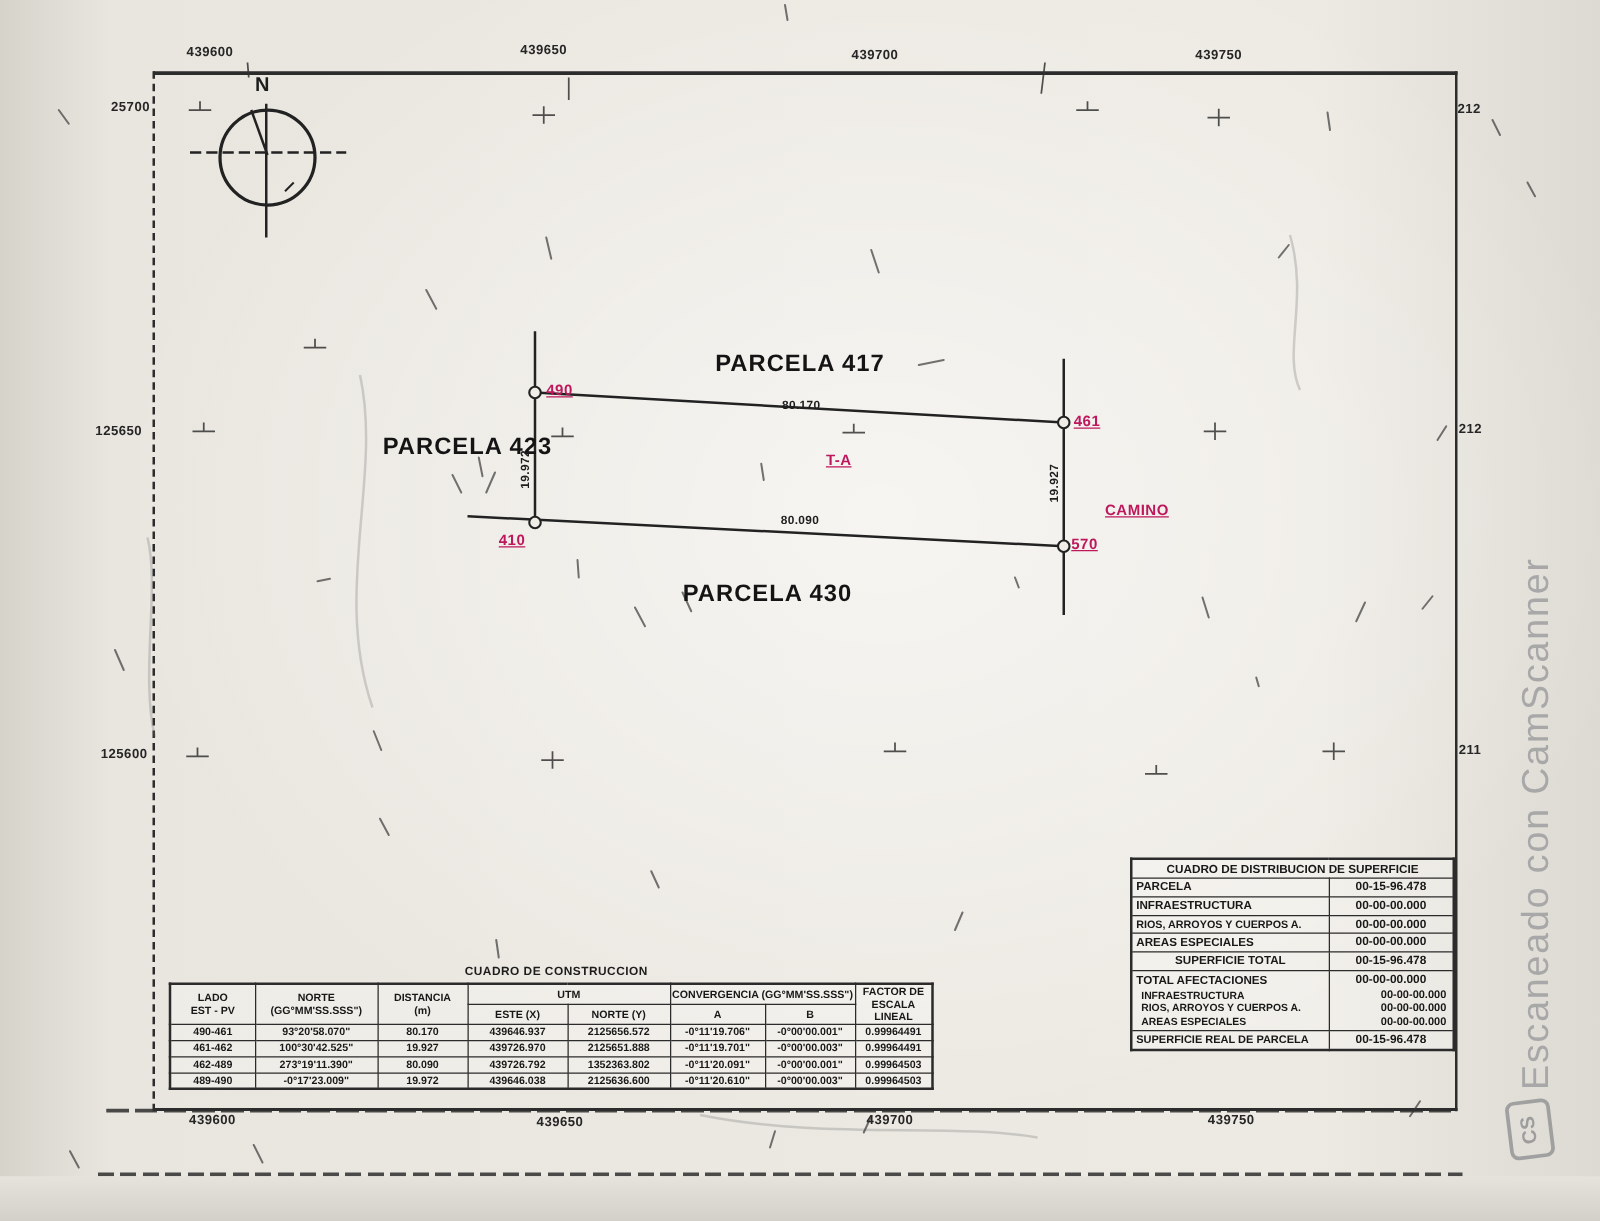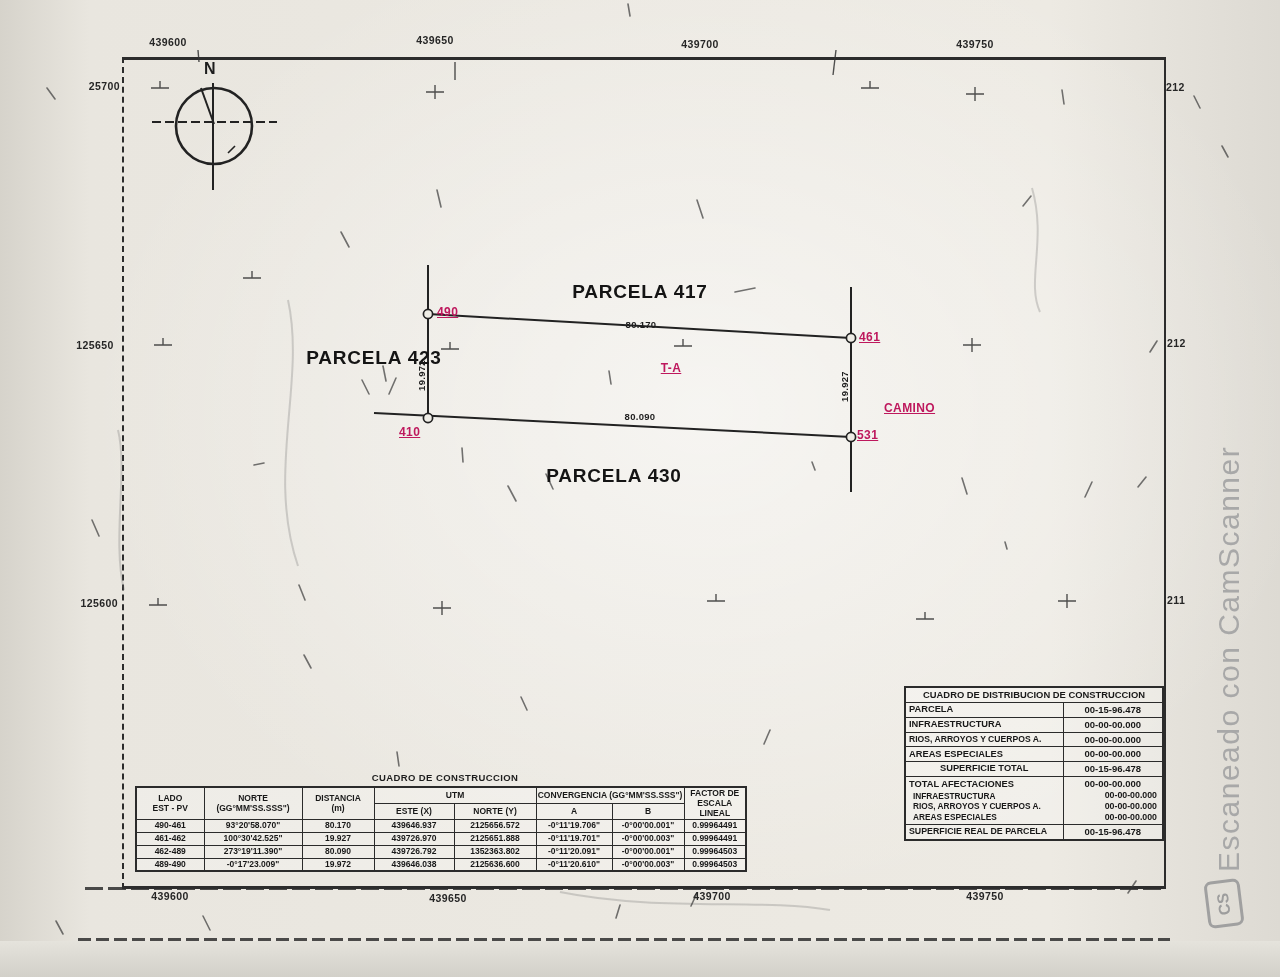--- a/index.html
+++ b/index.html
@@ -160,21 +160,21 @@
 
 <div class="abs big ctr" style="left:565px;top:281px;width:150px">PARCELA 417</div>
 <div class="abs big ctr" style="left:300px;top:347px;width:148px">PARCELA 423</div>
 <div class="abs big ctr" style="left:540px;top:465px;width:148px">PARCELA 430</div>
 <div class="abs mid" style="left:884px;top:401px">CAMINO</div>
 <div class="abs mid ctr" style="left:650px;top:361px;width:42px">T-A</div>
 
 <div class="abs mid" style="left:437px;top:305px">490</div>
 <div class="abs mid" style="left:859px;top:330px">461</div>
 <div class="abs mid" style="left:399px;top:425px">410</div>
-<div class="abs mid" style="left:857px;top:428px">531</div>
+<div class="abs mid" style="left:857px;top:428px">570</div>
 
 <div class="abs dim ctr" style="left:615px;top:319px;width:52px">80.170</div>
 <div class="abs dim ctr" style="left:614px;top:411px;width:52px">80.090</div>
 <div class="abs dim ctr rot" style="left:400px;top:370px;width:42px">19.972</div>
 <div class="abs dim ctr rot" style="left:823px;top:381px;width:42px">19.927</div>
 
 <div class="abs ctitle ctr" style="left:335px;top:772px;width:220px">CUADRO DE CONSTRUCCION</div>
 <div class="abs" style="left:135px;top:786px;width:610px">
   <table class="ctable" style="width:610px">
     <colgroup>
@@ -259,21 +259,21 @@
 </div>
 
 <div class="abs" style="left:904px;top:686px;width:258px">
   <table class="stable" style="width:258px">
     <colgroup>
         <col style="width:158px">
         <col style="width:100px">
       </colgroup>
     <tbody>
         <tr>
-      <td colspan="2" class="ctr" style="font-size:9.4px">CUADRO DE DISTRIBUCION DE CONSTRUCCION</td>
+      <td colspan="2" class="ctr" style="font-size:9.4px">CUADRO DE DISTRIBUCION DE SUPERFICIE</td>
     </tr>
     <tr>
       <td>PARCELA</td>
       <td class="val">00-15-96.478</td>
     </tr>
     <tr>
       <td>INFRAESTRUCTURA</td>
       <td class="val">00-00-00.000</td>
     </tr>
     <tr>

